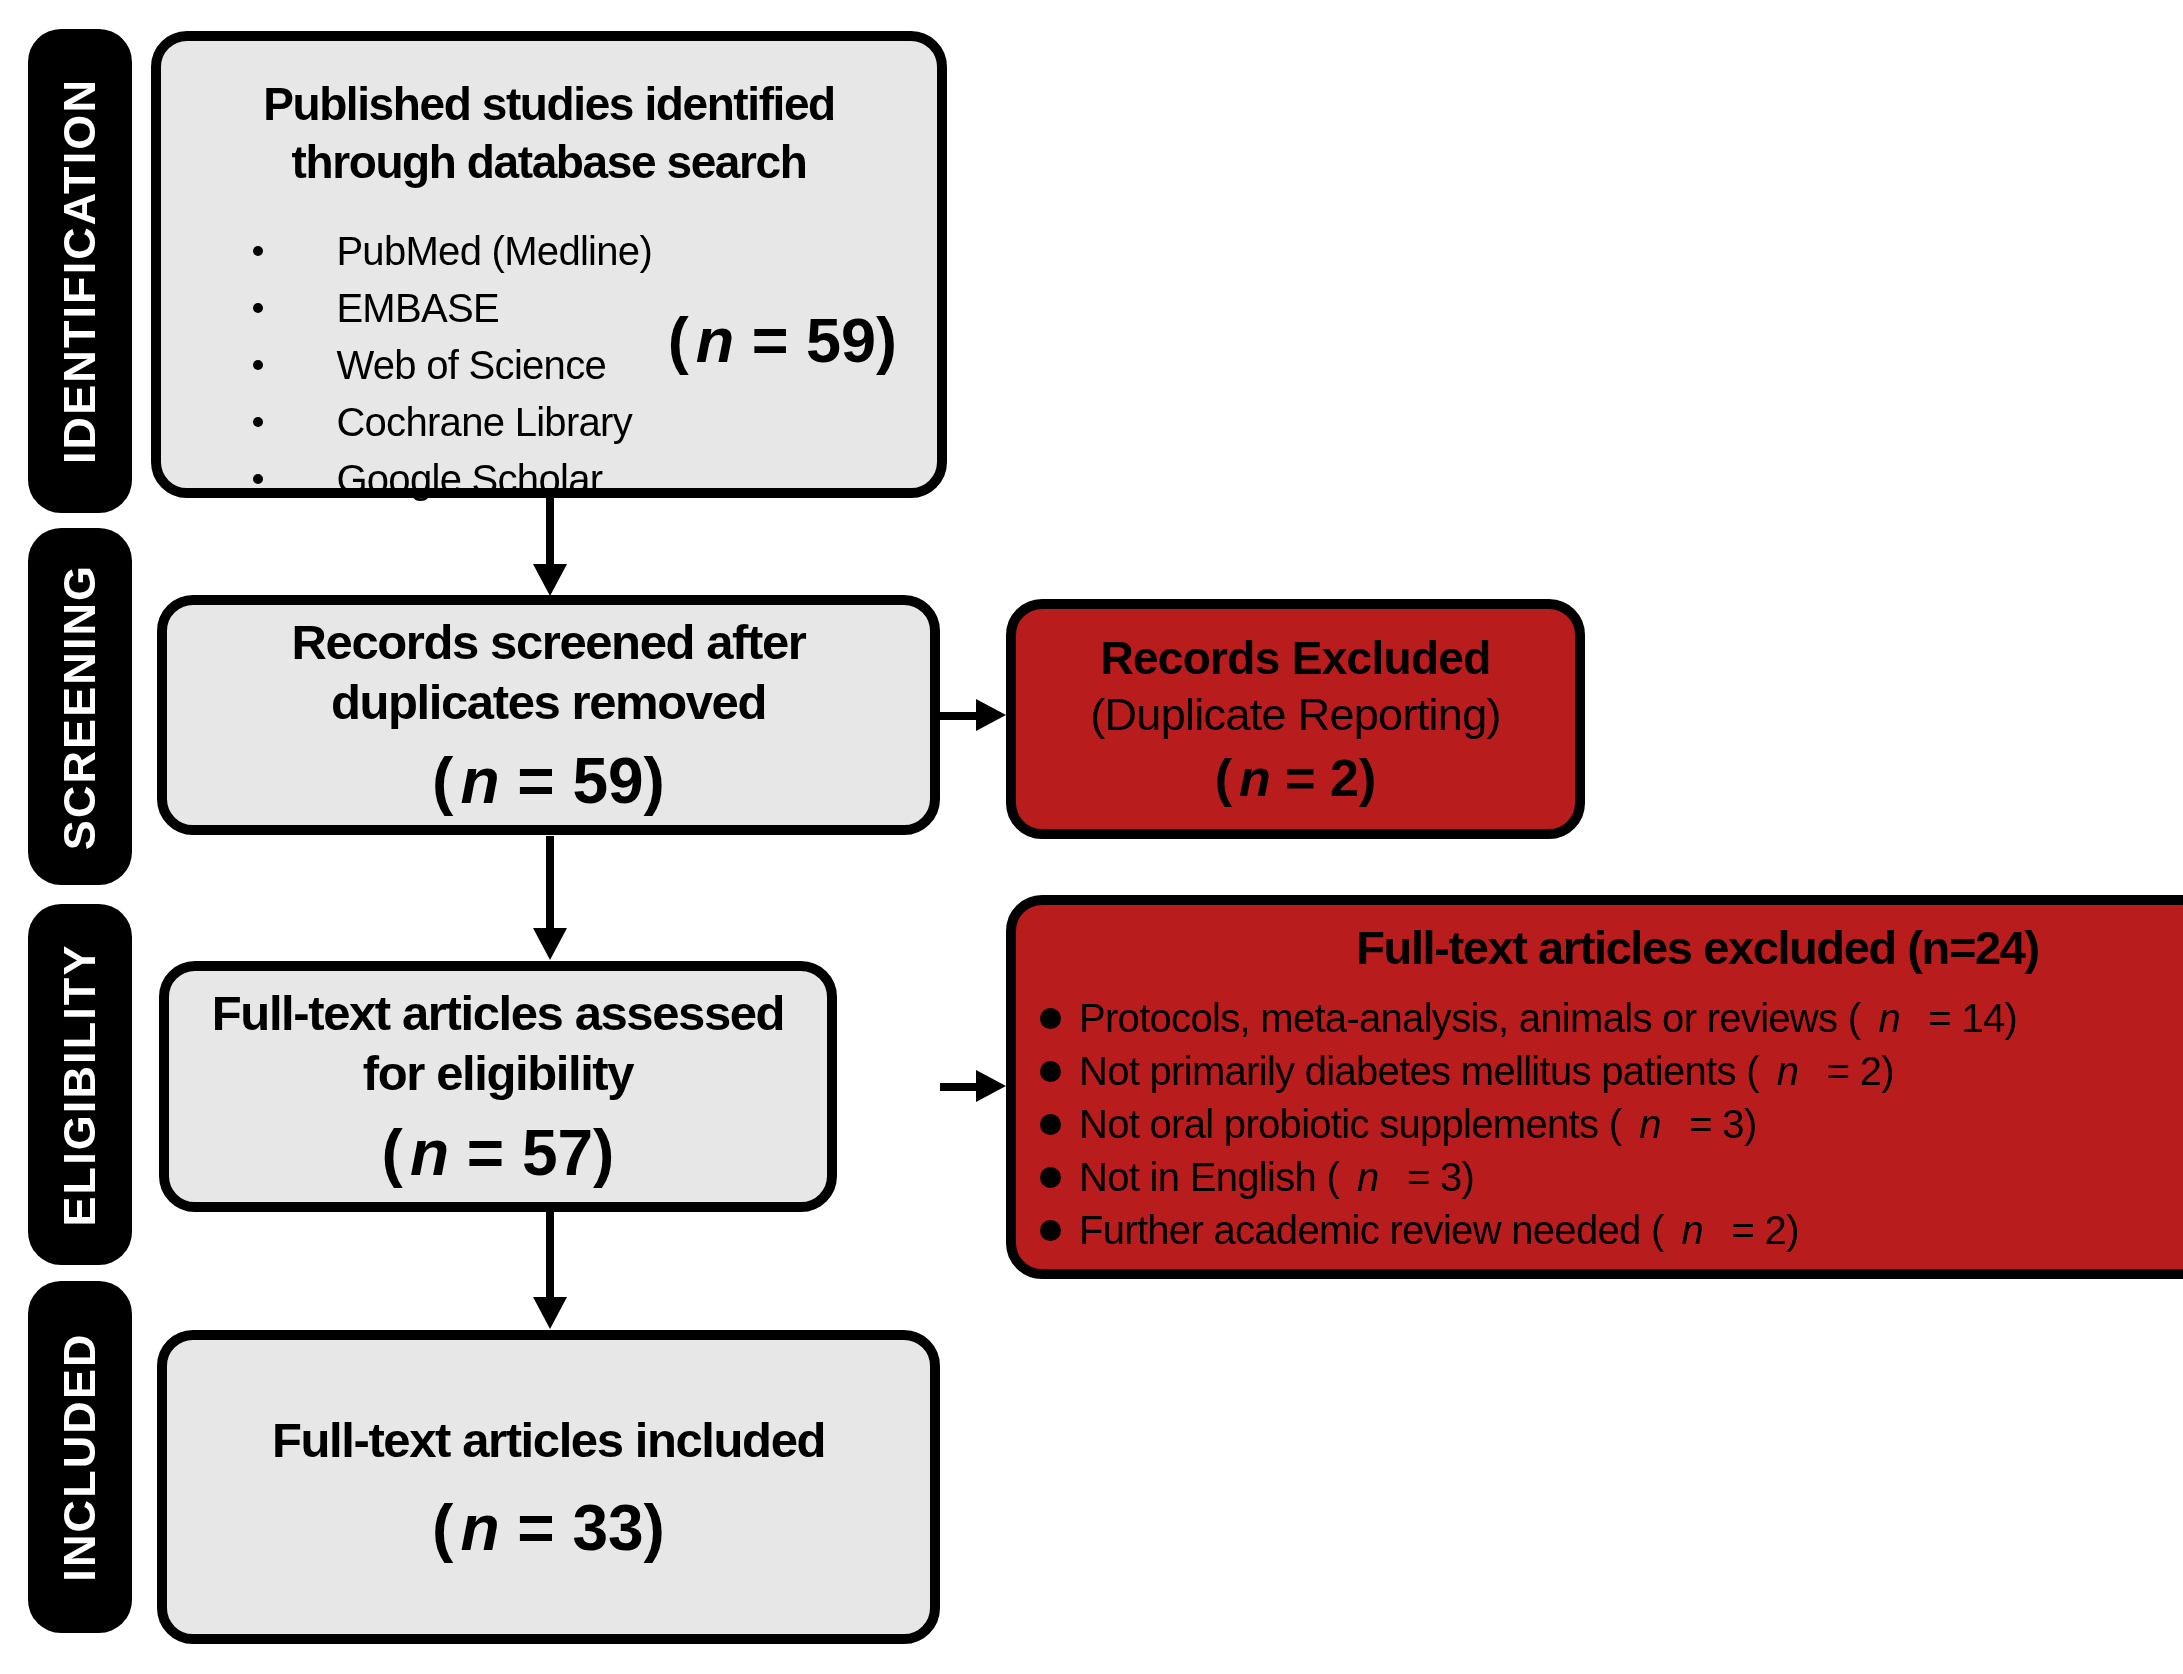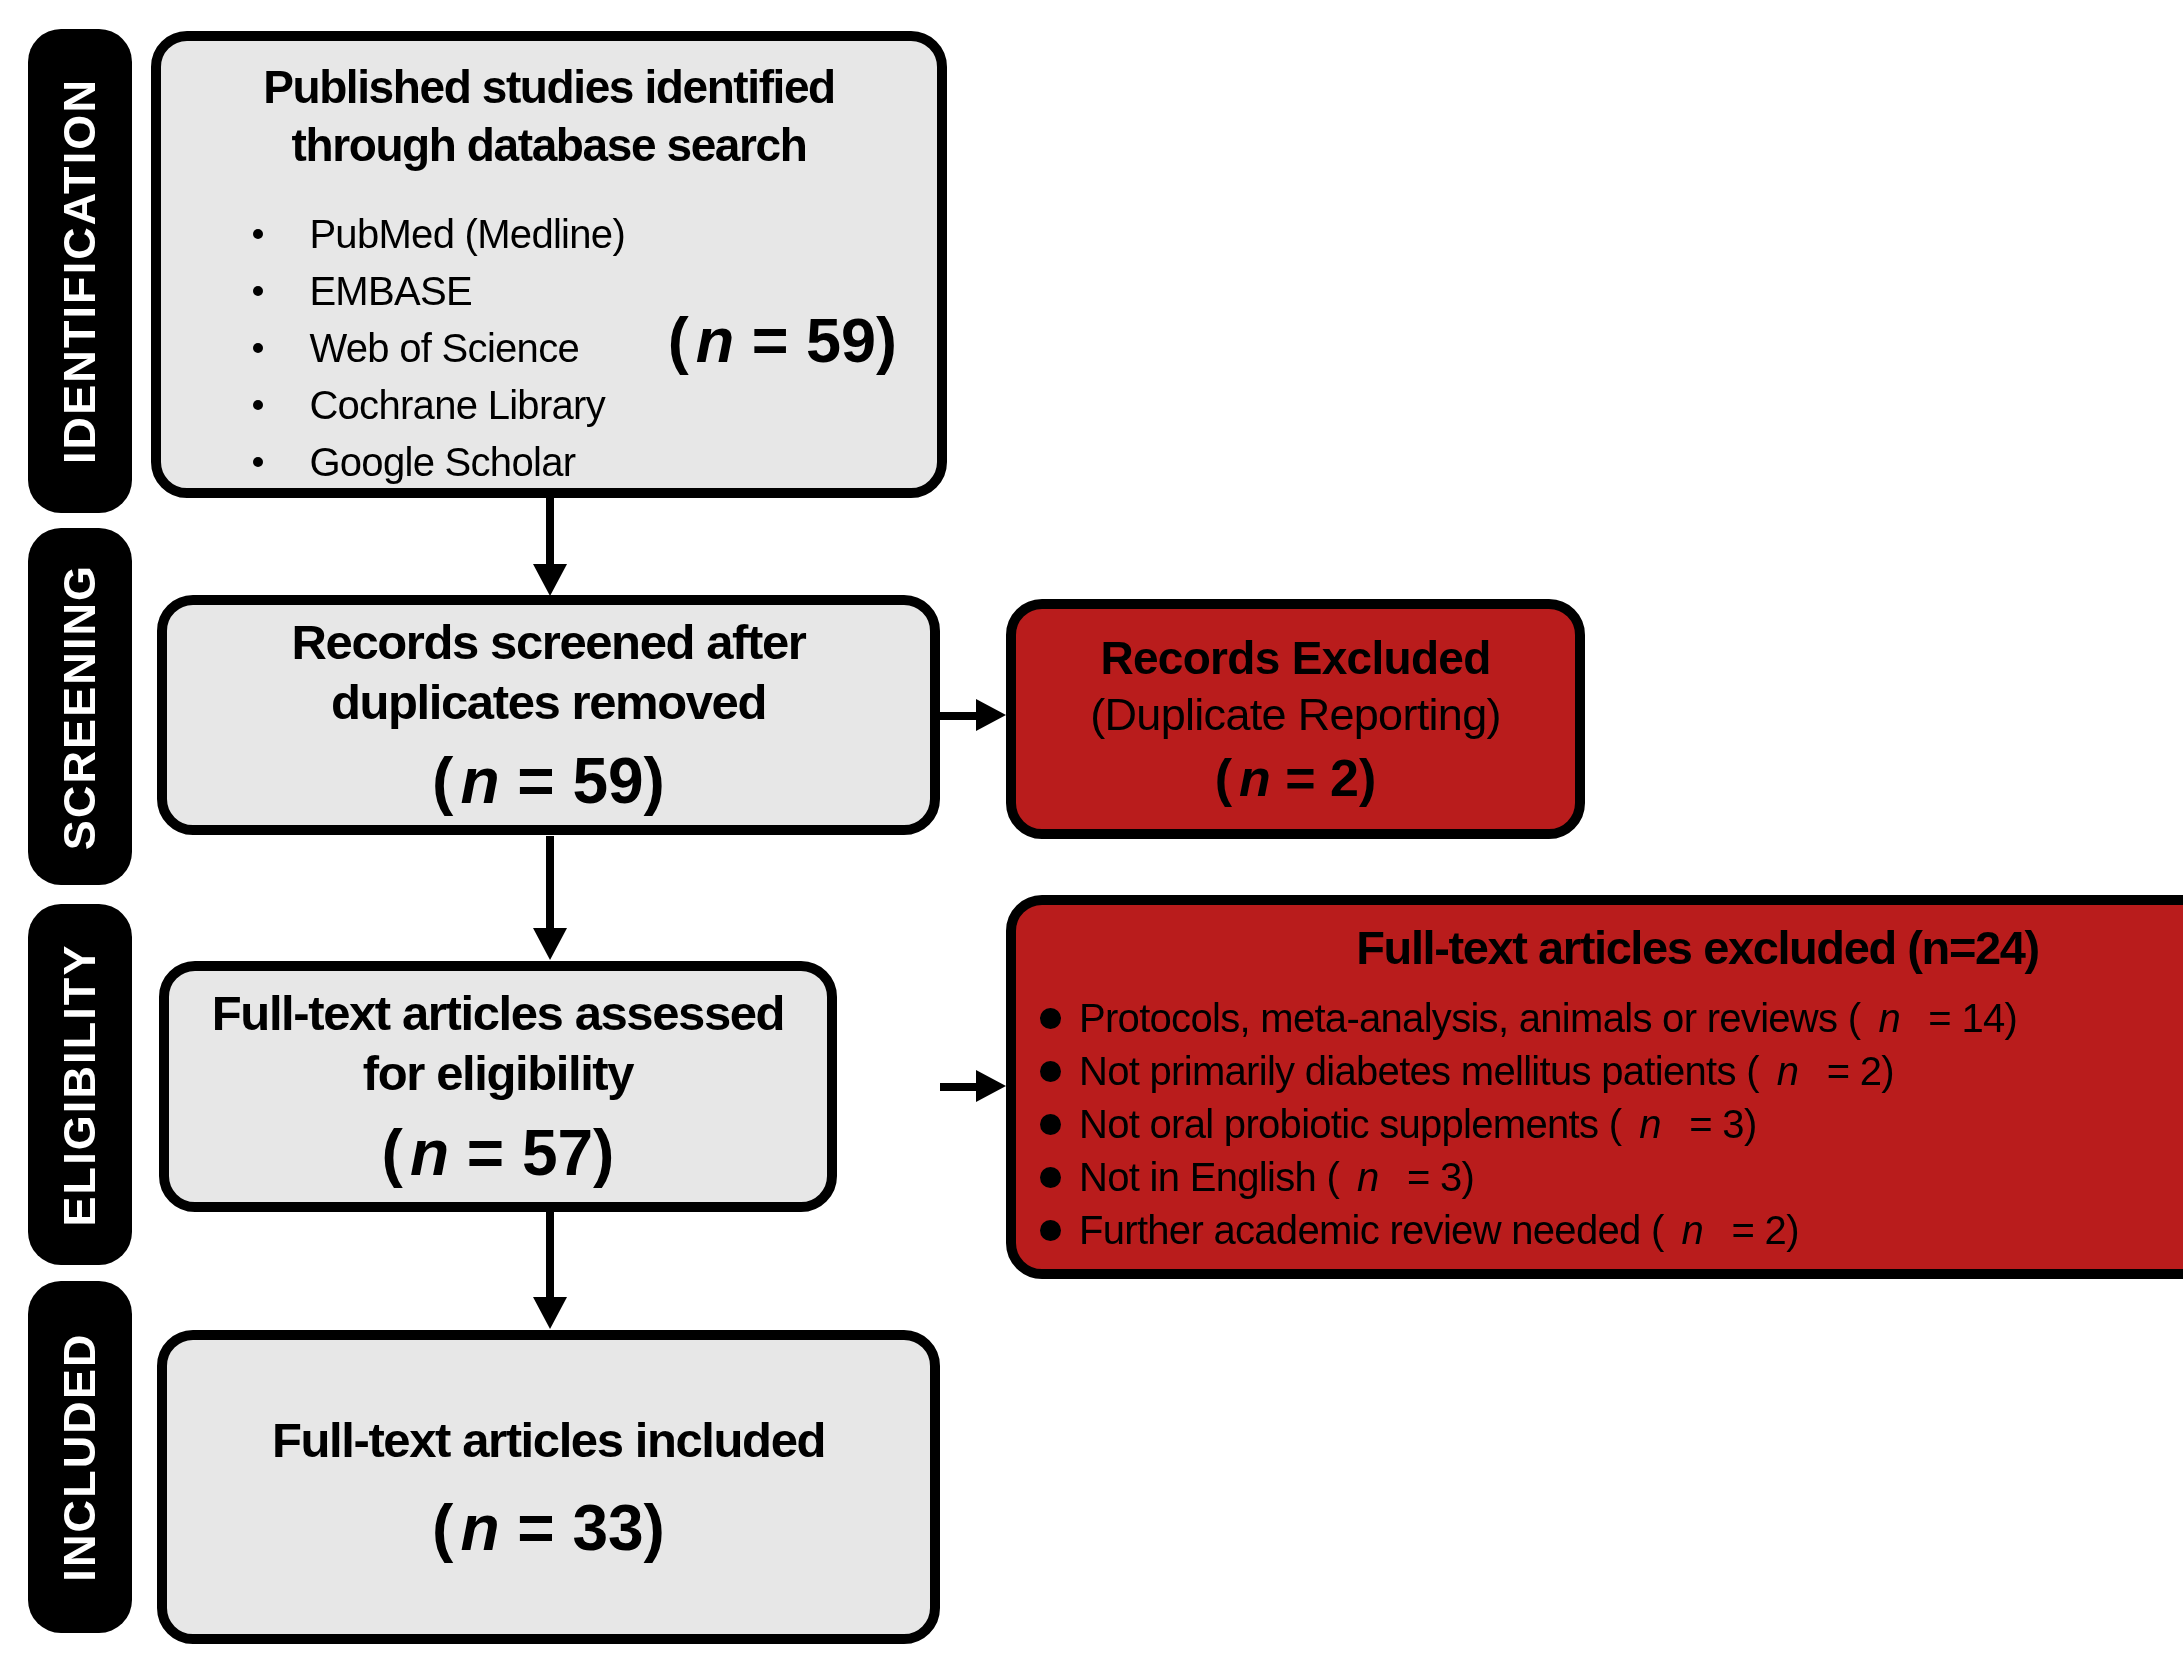--- a/index.html
+++ b/index.html
@@ -39,31 +39,31 @@
   .b1{left:151px;top:31px;width:796px;height:467px;padding:16.7px 28px 0 28px;}
   .b2{left:157px;top:595px;width:783px;height:240px;}
   .b3{left:159px;top:961px;width:678px;height:251px;}
   .b4{left:157px;top:1330px;width:783px;height:314px;}
   .wb{left:1006px;top:599px;width:579px;height:240px;}
   .bb{left:1006px;top:895px;width:1380px;height:384px;padding:14px 21px 0 24px;}
 
   .centered{display:flex;flex-direction:column;align-items:center;justify-content:center;text-align:center;}
 
   .title2{font-weight:bold;font-size:49px;line-height:60px;letter-spacing:-1.4px;}
-  .b1 .title{font-weight:bold;font-size:46px;line-height:58px;letter-spacing:-1.4px;text-align:center;}
+  .b1 .title{font-weight:bold;font-size:46px;line-height:58px;letter-spacing:-1.4px;text-align:center;margin-top:17px;}
 
   .count-lg{font-weight:bold;font-size:64px;margin-top:12.5px;white-space:nowrap;}
   .count-md{font-weight:bold;font-size:52px;margin-top:5.6px;white-space:nowrap;}
   .count span{white-space:pre;}
   .count-lg span,.count-md span,.b1-count span{white-space:pre;}
   .nvar{font-style:italic;margin-left:7px;}
 
   
   .b1-list{margin-top:32px;padding-left:64px;}
-  .b1-row{display:flex;align-items:center;gap:46px;font-size:40px;line-height:57px;letter-spacing:-0.7px;white-space:nowrap;}
+  .b1-row{display:flex;align-items:center;gap:73px;font-size:40px;line-height:57px;letter-spacing:-0.7px;white-space:nowrap;}
   .dot-sm{flex:0 0 auto;width:10.4px;height:10.4px;border-radius:50%;background:#000;}
   .b1-count{position:absolute;right:40px;top:263px;font-weight:bold;font-size:63px;white-space:nowrap;}
 
   
   .wb .t-wb{font-weight:bold;font-size:46px;line-height:57px;letter-spacing:-0.7px;}
   .wb .sub-wb{font-size:45px;line-height:56px;letter-spacing:-0.7px;text-align:right;}
 
   
   .bb-title{font-weight:bold;font-size:47px;line-height:58px;letter-spacing:-1.4px;text-align:center;}
   .bb-list{margin-top:15.3px;}

